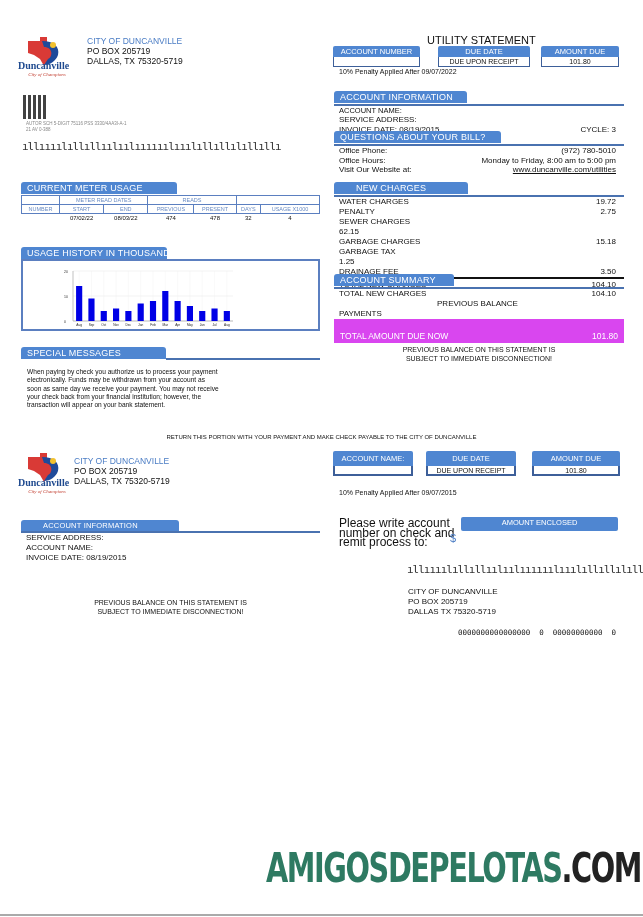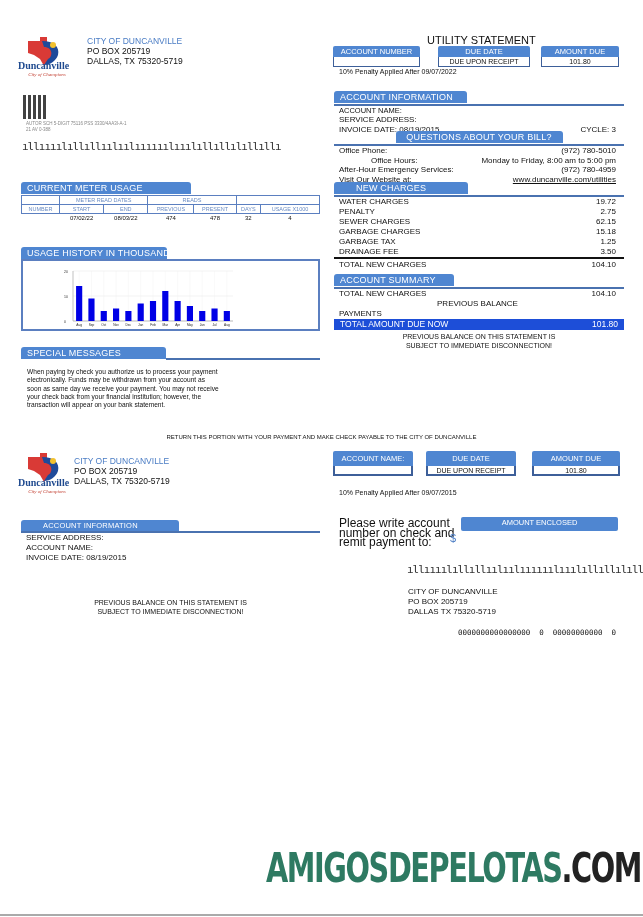--- a/index.html
+++ b/index.html
@@ -18,21 +18,21 @@
   .addr { font-size: 8.5px; line-height: 10px; }
   
   .hbox-label { background: #4f86d1; color: #fff; font-size: 7.5px; text-align: center; height: 11px; line-height: 11px; border-radius: 2px 2px 0 0; }
   .hbox-val { border: 1px solid #3d5f99; border-top: none; height: 10px; font-size: 7px; text-align: center; line-height: 9px; background: #fff; }
   
   .mt { border-collapse: collapse; font-size: 5.5px; color: #6a8cc4; }
   .mt td { border: 1px solid #5b7fc0; text-align: center; height: 9px; }
   .mt tr.vals td { border: none; color: #111; font-size: 6px; }
   .barcode { font-family: "DejaVu Sans Mono", monospace; font-size: 11px; letter-spacing: -1px; color: #333; }
   .chart-box { border: 2px solid #5b7fc0; background: #fff; }
-  .total-bar { background: #1d4ed8; color: #fff; font-size: 8.5px; padding: 0 6px; height: 11px; line-height: 11px; }
+  .total-bar { background: #d946ef; color: #fff; font-size: 8.5px; padding: 12px 6px; height: 11px; line-height: 11px; }
   .watermark { font-family: "DejaVu Sans", sans-serif; font-weight: bold; font-size: 40px; letter-spacing: -2px; transform: scaleX(0.72); transform-origin: left; white-space: nowrap; }
 </style>
 </head>
 <body>
 
 <div class="abs" style="left:20px;top:26px;">
   <svg class="logo" viewBox="0 0 55 32">
     <path d="M8 6 L20 6 L20 2 L27 2 L27 10 L34 12 L34 20 L28 26 L24 31 L20 24 L14 20 L8 18 Z" fill="#d93a36"></path>
     <path d="M22 6 C34 6 40 12 38 20 C36 26 30 30 24 30 L28 24 C33 22 33 12 24 12 Z" fill="#1f4a9a"></path>
     <circle cx="33" cy="10" r="3" fill="#f2c12e"></circle>
@@ -75,61 +75,57 @@
   <div class="tab-head" style="display:inline-block;width:133px;">ACCOUNT INFORMATION</div>
   <div class="rule"></div>
   <div class="t8" style="padding-left:5px;font-size:7.5px;line-height:9px;">ACCOUNT NAME:</div>
   <div class="t8" style="padding-left:5px;">SERVICE ADDRESS:</div>
   <div class="row t8" style="padding-left:5px;padding-right:8px;">
     <span>INVOICE DATE: 08/19/2015</span>
     <span>CYCLE: 3</span>
   </div>
 </div>
 
-<div class="abs" style="left:334px;top:126px;width:290px;text-align:center;">
+<div class="abs" style="left:334px;top:126px;width:290px;">
   <div class="tab-head" style="display:inline-block;width:167px;">QUESTIONS ABOUT YOUR BILL?</div>
   <div class="rule"></div>
   <div class="row t8" style="padding:0 8px 0 5px;line-height:9.5px;gap:9px;">
     <span>Office Phone:</span>
     <span>(972) 780-5010</span>
   </div>
-  <div class="row t8" style="padding:0 8px 0 5px;line-height:9.5px;margin-left:32px;">
+  <div class="row t8" style="padding:0 8px 0 5px;line-height:9.5px;">
     <span>Office Hours:</span>
     <span>Monday to Friday, 8:00 am to 5:00 pm</span>
-  </div>
-  <div class="row t8" style="padding:0 8px 0 5px;line-height:9.5px;">
-    <span>After-Hour Emergency Services:</span>
-    <span>(972) 780-4959</span>
   </div>
   <div class="row t8" style="padding:0 8px 0 5px;line-height:9.5px;">
     <span>Visit Our Website at:</span>
     <span style="text-decoration:underline;">www.duncanville.com/utilities</span>
   </div>
 </div>
 
 <div class="abs" style="left:334px;top:177px;width:290px;">
   <div class="tab-head" style="display:inline-block;width:134px;padding-left:22px;">NEW CHARGES</div>
   <div class="rule"></div>
   <div class="row t8" style="padding:0 8px 0 5px;">
       <span>WATER CHARGES</span>
       <span>19.72</span>
     </div>
   <div class="row t8" style="padding:0 8px 0 5px;">
       <span>PENALTY</span>
       <span>2.75</span>
     </div>
-  <div class="row t8" style="padding:0 8px 0 5px;">
+  <div class="row t8" style="padding:0 8px 0 5px;flex-direction:column;">
       <span>SEWER CHARGES</span>
       <span>62.15</span>
     </div>
   <div class="row t8" style="padding:0 8px 0 5px;">
       <span>GARBAGE CHARGES</span>
       <span>15.18</span>
     </div>
-  <div class="row t8" style="padding:0 8px 0 5px;">
+  <div class="row t8" style="padding:0 8px 0 5px;flex-direction:column;">
       <span>GARBAGE TAX</span>
       <span>1.25</span>
     </div>
   <div class="row t8" style="padding:0 8px 0 5px;">
       <span>DRAINAGE FEE</span>
       <span>3.50</span>
     </div>
   <div style="height:1.5px;background:#111;"></div>
   <div class="row t8" style="padding:1px 8px 0 5px;">
     <span>TOTAL NEW CHARGES</span>
@@ -156,21 +152,21 @@
     <span>TOTAL AMOUNT DUE NOW</span>
     <span>101.80</span>
   </div>
   <div style="text-align:center;font-size:7px;line-height:9px;margin-top:2px;">
     <div>PREVIOUS BALANCE ON THIS STATEMENT IS</div>
     <div>SUBJECT TO IMMEDIATE DISCONNECTION!</div>
   </div>
 </div>
 
 <div class="abs" style="left:21px;top:177px;width:299px;">
-  <div class="tab-head" style="display:inline-block;width:170px;">CURRENT METER USAGE</div>
+  <div class="tab-head" style="display:inline-block;width:156px;">CURRENT METER USAGE</div>
   <table class="mt" style="width:299px;">
     <tbody>
         <tr>
       <td style="width:38px;"></td>
       <td colspan="2">METER READ DATES</td>
       <td colspan="2">READS</td>
       <td colspan="2"></td>
     </tr>
     <tr>
       <td>NUMBER</td>
@@ -300,21 +296,21 @@
   <div class="t8" style="padding-left:5px;">INVOICE DATE: 08/19/2015</div>
 </div>
 <div class="abs" style="left:21px;top:598px;width:299px;text-align:center;font-size:7px;line-height:9px;">
   <div>PREVIOUS BALANCE ON THIS STATEMENT IS</div>
   <div>SUBJECT TO IMMEDIATE DISCONNECTION!</div>
 </div>
 
 <div class="abs" style="left:339px;top:519px;font-size:12px;line-height:9.5px;">
   <div>Please write account</div>
   <div>number on check and</div>
-  <div>remit payment to:</div>
+  <div>remit process to:</div>
 </div>
 <div class="abs" style="left:461px;top:517px;width:157px;height:14px;background:#4f86d1;color:#fff;font-size:7.5px;text-align:center;line-height:12px;border-radius:2px;">AMOUNT ENCLOSED</div>
 <div class="abs blue" style="left:450px;top:532px;font-size:11px;">$</div>
 <div class="abs" style="left:462px;top:533px;width:150px;height:12px;"></div>
 
 <div class="abs barcode" style="left:407px;top:563px;">ıllıııılıllıllıılıılıııııılııılıllıllılıllıllı</div>
 <div class="abs" style="left:408px;top:587px;font-size:8px;line-height:10px;">
   <div>CITY OF DUNCANVILLE</div>
   <div>PO BOX 205719</div>
   <div>DALLAS TX 75320-5719</div>

